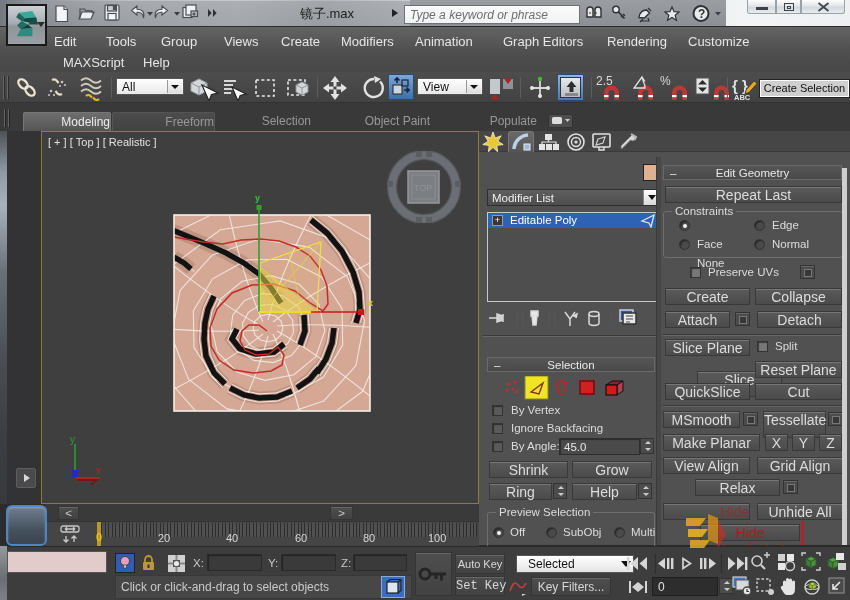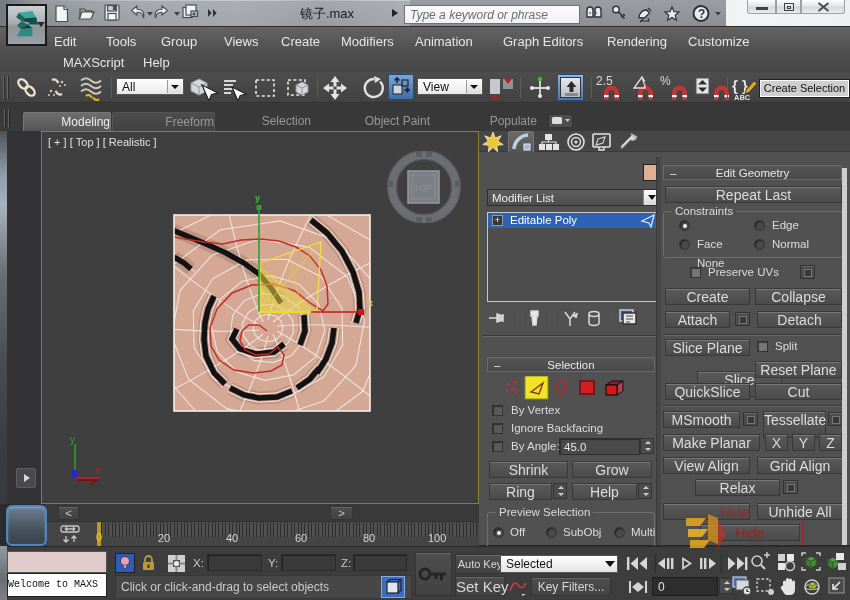--- a/index.html
+++ b/index.html
@@ -558,21 +558,20 @@
 <div style="position:absolute;left:52px;top:0px;width:4px;height:24px;background:#b89828;"></div>
 <span style="position:absolute;left:51px;top:9px;color:#e8c020;font-size:11px;font-weight:bold;">0</span>
 </div>
 
 <div class="abs" style="left:0px;top:504px;width:45px;height:42px;background:#2c2c2e;"></div>
 <div class="abs" style="left:6px;top:505px;width:41px;height:41px;border-radius:6px;border:2px solid #4a86c8;background:linear-gradient(180deg,#6e7e90,#46525f 60%,#3a444f);box-shadow:inset 0 1px 2px rgba(255,255,255,.3);"></div>
 
 <div class="abs" id="botbar">
 
 <div style="position:absolute;left:7px;top:4px;width:100px;height:22px;background:#e2cbcb;border:1px solid #555;"></div>
-<div style="position:absolute;left:7px;top:26px;width:100px;height:24px;background:#fdfdfd;border:1px solid #222;color:#111;font-family:'Liberation Mono',monospace;font-size:10px;line-height:22px;white-space:nowrap;overflow:hidden;">Welcome to MAXS</div>
 
 <div style="position:absolute;left:115px;top:28px;width:297px;height:24px;background:#474747;border:1px solid #383838;"></div>
 
 <div style="position:absolute;left:115px;top:6px;width:20px;height:20px;background:#2e5cb8;border:1px solid #222;"><svg width="18" height="18" viewBox="0 0 18 18">
           <circle cx="9" cy="7" r="4.5" fill="#e8a0b8" stroke="#333" stroke-width=".8"></circle>
           <path d="M7.5 11 h3 v3 h-3 z" fill="#c8c8c8" stroke="#333" stroke-width=".6"></path>
         </svg></div>
 <svg style="position:absolute;left:140px;top:7px" width="18" height="18" viewBox="0 0 18 18">
         <rect x="3" y="8" width="11" height="8" rx="1" fill="#b89838"></rect>
         <path d="M5 8 v-2.5 a3.5 3.5 0 0 1 7 0 V8" fill="none" stroke="#b89838" stroke-width="1.8"></path>
@@ -596,22 +595,22 @@
           <path d="M5 5 l3 -2.5 h11 v11 l-3 2.5 m3 -13.5 l-3 2.5" fill="none" stroke="#222" stroke-width="1.2"></path>
         </svg></div>
 
 <div class="bbtn" style="left:415px;top:5px;width:37px;height:44px;"><svg width="35" height="42" viewBox="0 0 35 42">
           <g stroke="#252525" stroke-width="3" fill="none">
             <circle cx="9" cy="21" r="5"></circle>
             <path d="M14 21 h16 m-4.5 .5 v6 m-5.5 -6 v4.5"></path>
           </g>
         </svg></div>
 <div class="bbtn" style="left:455px;top:7px;width:50px;height:20px;line-height:19px;font-size:11px;white-space:nowrap;">Auto Key</div>
-<div class="bbtn" style="left:455px;top:29px;width:50px;height:20px;line-height:19px;font-size:15px;white-space:nowrap;">Set Key</div>
-<div style="position:absolute;left:500px;top:8px;width:118px;height:18px;background:linear-gradient(180deg,#fff,#e4e4e4);border:1px solid #555;color:#111;font-size:12px;line-height:17px;padding-left:5px;">Selected<div style="position:absolute;right:2px;top:5px;width:0;border-left:5px solid transparent;border-right:5px solid transparent;border-top:6px solid #111;"></div></div>
+<div class="bbtn" style="left:455px;top:29px;width:50px;height:20px;line-height:19px;font-size:12px;white-space:nowrap;font-family:Liberation Mono, monospace;">Set Key</div>
+<div style="position:absolute;left:516px;top:8px;width:118px;height:18px;background:linear-gradient(180deg,#fff,#e4e4e4);border:1px solid #555;color:#111;font-size:12px;line-height:17px;padding-left:11px;">Selected<div style="position:absolute;right:2px;top:5px;width:0;border-left:5px solid transparent;border-right:5px solid transparent;border-top:6px solid #111;"></div></div>
 <svg style="position:absolute;left:508px;top:30px" width="20" height="20" viewBox="0 0 20 20">
         <path d="M2 14 q4 -12 8 -6 t8 -2" fill="none" stroke="#c04040" stroke-width="1.6"></path>
         <path d="M14 17 l4 0 -4 2 z" fill="#ddd"></path>
       </svg>
 <div class="bbtn" style="left:531px;top:30px;width:80px;height:19px;line-height:18px;font-size:12px;">Key Filters...</div>
 
 <svg style="position:absolute;left:625px;top:5px" width="127" height="23" viewBox="0 0 127 23">
  <g fill="#d6d6d6">
   <rect x="2" y="5" width="2.4" height="13"></rect>
           <path d="M13 5 v13 l-7.5 -6.5 z M22 5 v13 l-7.5 -6.5 z"></path>

